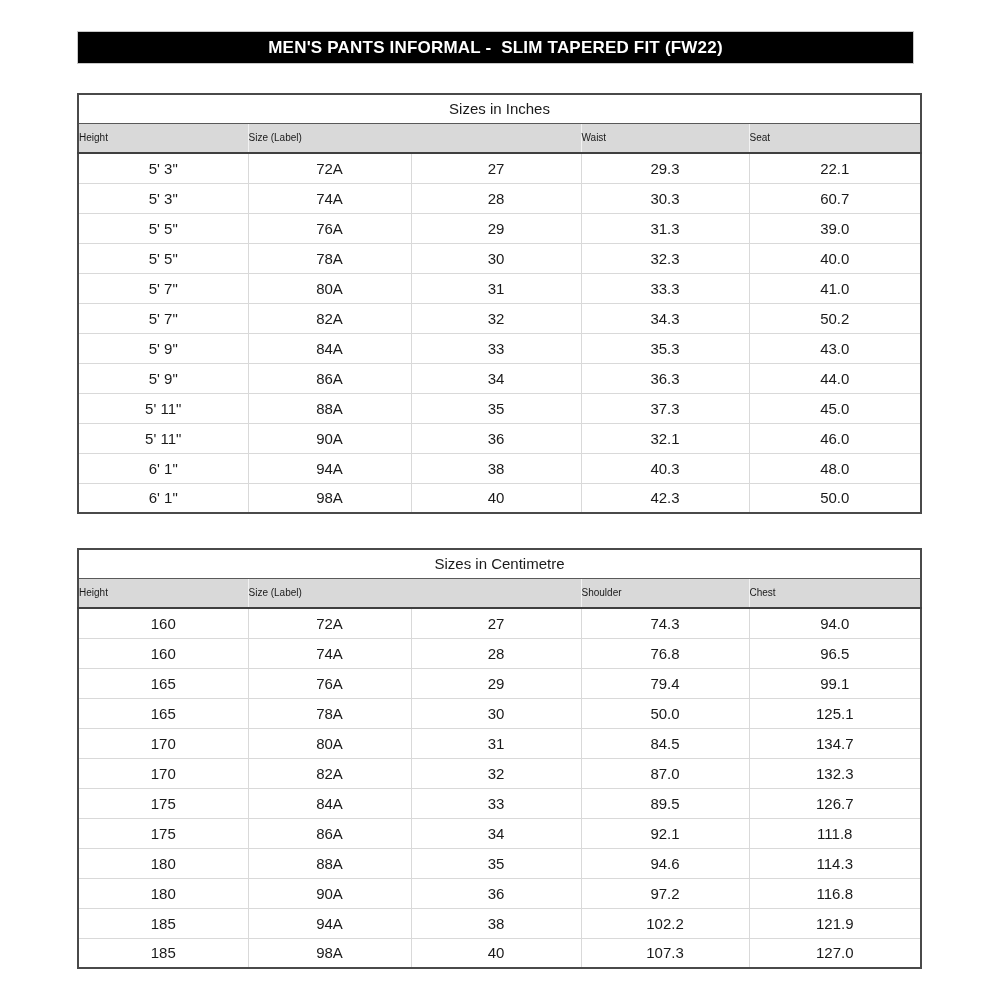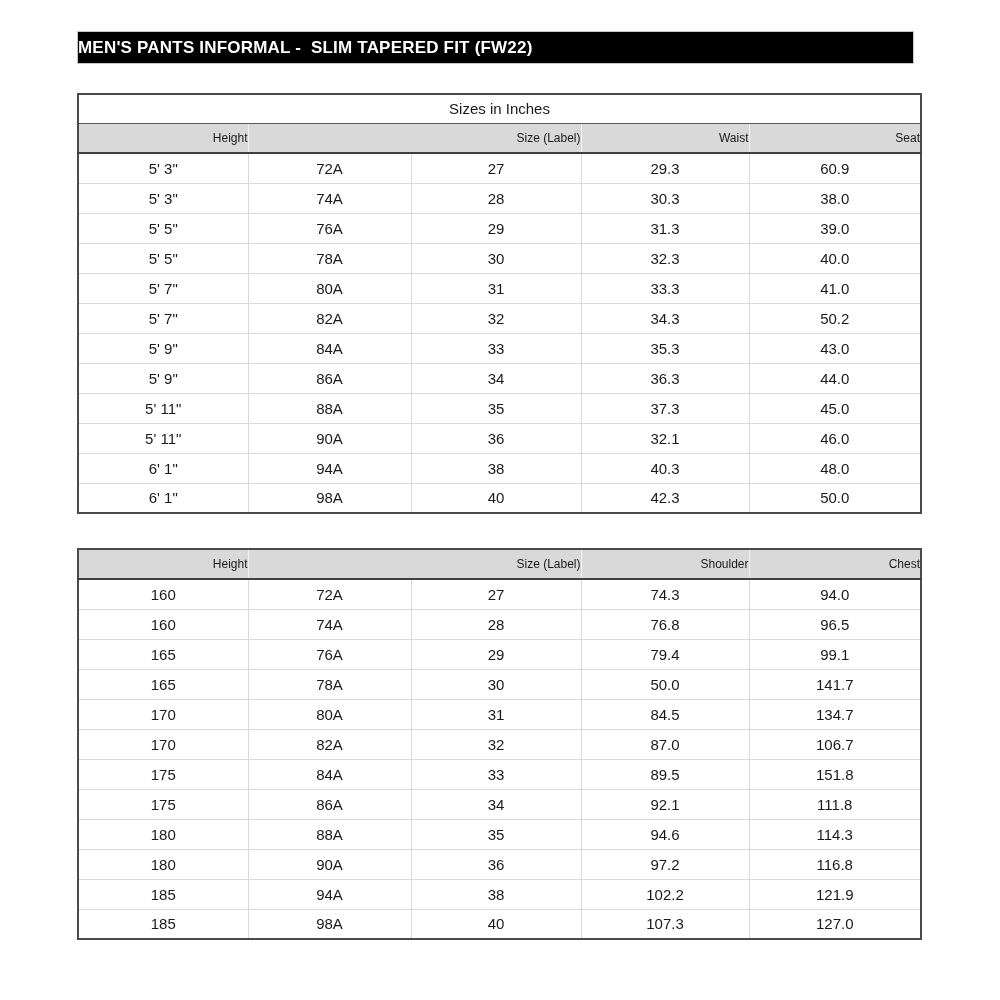--- a/index.html
+++ b/index.html
@@ -19,20 +19,21 @@
   .title-banner {
     position: absolute;
     left: 78px;
     top: 32px;
     width: 835px;
     height: 31px;
     background: #000000;
     color: #ffffff;
     display: flex;
     align-items: center;
+    justify-content: center;
     font-size: 17px;
     font-weight: bold;
     letter-spacing: 0.2px;
     white-space: pre;
     outline: 1px solid #c8c8c8;
   }
   table.size-table {
     position: absolute;
     left: 77px;
     width: 843px;
@@ -50,22 +51,22 @@
     font-weight: normal;
     font-size: 15px;
     text-align: center;
     vertical-align: middle;
     border-bottom: 1px solid #595959;
   }
   .header-row th {
     height: 30px;
     background: #d9d9d9;
     font-weight: normal;
-    font-size: 12px;
-    text-align: right;
+    font-size: 10px;
+    text-align: left;
     vertical-align: middle;
     border-bottom: 2px solid #3f3f3f;
     border-left: 1px solid #f2f2f2;
   }
   .header-row th:first-child { border-left: none; }
   tbody td {
     height: 30px;
     text-align: center;
     vertical-align: middle;
     border-top: 1px solid #d9d9d9;
@@ -102,28 +103,28 @@
         <th>Waist</th>
         <th>Seat</th>
       </tr>
     </thead>
     <tbody>
         <tr>
           <td>5' 3"</td>
           <td>72A</td>
           <td>27</td>
           <td>29.3</td>
-          <td>60.9</td>
+          <td>22.1</td>
         </tr>
         <tr>
           <td>5' 3"</td>
           <td>74A</td>
           <td>28</td>
           <td>30.3</td>
-          <td>38.0</td>
+          <td>60.7</td>
         </tr>
         <tr>
           <td>5' 5"</td>
           <td>76A</td>
           <td>29</td>
           <td>31.3</td>
           <td>39.0</td>
         </tr>
         <tr>
           <td>5' 5"</td>
@@ -193,20 +194,23 @@
 
   <table class="size-table" id="table-cm">
     <colgroup>
       <col style="width:170px">
         <col style="width:163px">
         <col style="width:170px">
         <col style="width:168px">
         <col style="width:172px">
     </colgroup>
     <thead>
+      <tr class="table-title-row">
+        <th colspan="5">Sizes in Centimetre</th>
+      </tr>
       <tr class="header-row">
         <th>Height</th>
         <th colspan="2">Size (Label)</th>
         <th>Shoulder</th>
         <th>Chest</th>
       </tr>
     </thead>
     <tbody>
         <tr>
           <td>160</td>
@@ -227,42 +231,42 @@
           <td>76A</td>
           <td>29</td>
           <td>79.4</td>
           <td>99.1</td>
         </tr>
         <tr>
           <td>165</td>
           <td>78A</td>
           <td>30</td>
           <td>50.0</td>
-          <td>141.7</td>
+          <td>125.1</td>
         </tr>
         <tr>
           <td>170</td>
           <td>80A</td>
           <td>31</td>
           <td>84.5</td>
           <td>134.7</td>
         </tr>
         <tr>
           <td>170</td>
           <td>82A</td>
           <td>32</td>
           <td>87.0</td>
-          <td>106.7</td>
+          <td>132.3</td>
         </tr>
         <tr>
           <td>175</td>
           <td>84A</td>
           <td>33</td>
           <td>89.5</td>
-          <td>151.8</td>
+          <td>126.7</td>
         </tr>
         <tr>
           <td>175</td>
           <td>86A</td>
           <td>34</td>
           <td>92.1</td>
           <td>111.8</td>
         </tr>
         <tr>
           <td>180</td>

